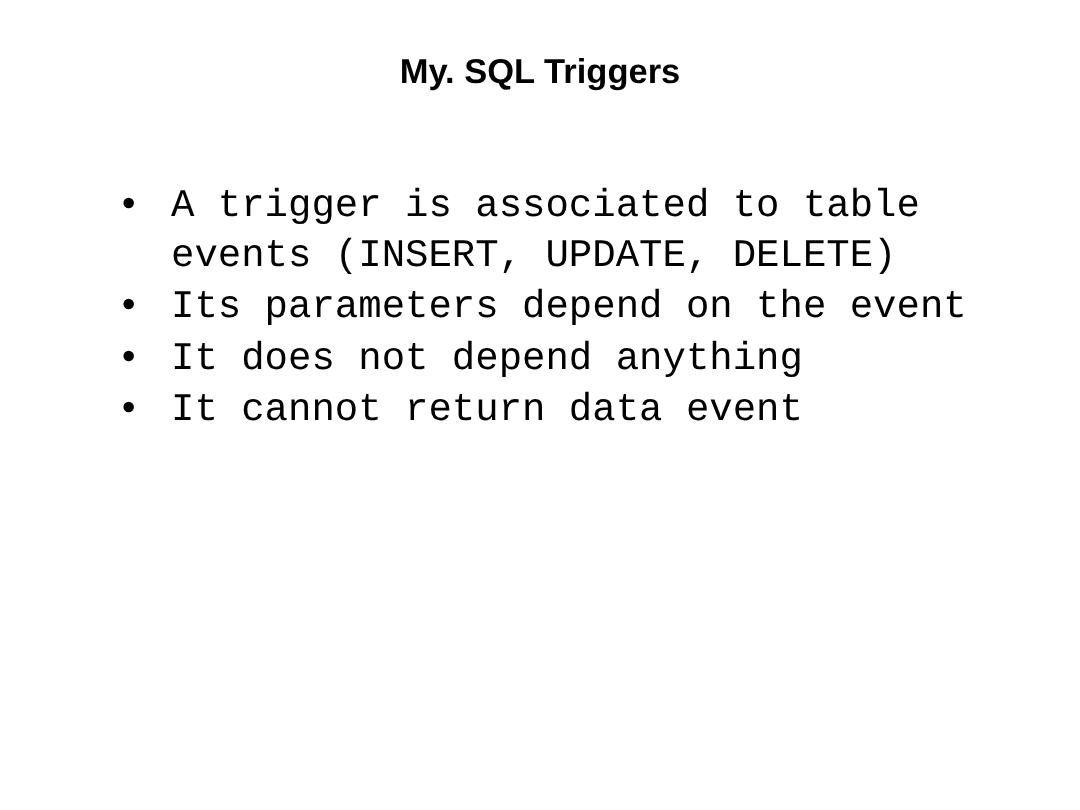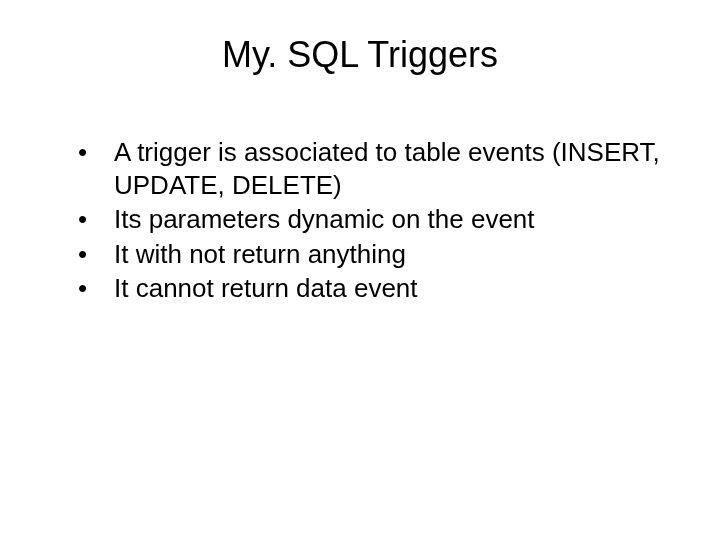--- a/index.html
+++ b/index.html
@@ -9,48 +9,49 @@
     }
     body {
       width: 720px;
       height: 540px;
       background: #ffffff;
       font-family: Arial, Helvetica, sans-serif;
       color: #000000;
       padding: 30px 60px 40px 60px;
     }
     .title {
-      font-size: 36px;
-      font-weight: 400;
+      font-size: 23px;
+      font-weight: 700;
       text-align: center;
       margin-top: 4px;
       margin-bottom: 60px;
     }
     .bullets {
       list-style: none;
       padding-left: 18px;
     }
     .bullets li {
       font-size: 26px;
       line-height: 1.25;
       position: relative;
       padding-left: 36px;
       margin-bottom: 2px;
+      font-family: Liberation Mono, monospace;
     }
     .bullets li::before {
       content: "•";
       position: absolute;
       left: 0;
       top: 0;
       font-size: 26px;
     }
   </style>
 </head>
 <body>
 
 <h1 class="title">My. SQL Triggers</h1>
 
 <ul class="bullets">
   <li>A trigger is associated to table events (INSERT, UPDATE, DELETE)</li>
-  <li>Its parameters dynamic on the event</li>
-  <li>It with not return anything</li>
+  <li>Its parameters depend on the event</li>
+  <li>It does not depend anything</li>
   <li>It cannot return data event</li>
 </ul>
 
 </body></html>

